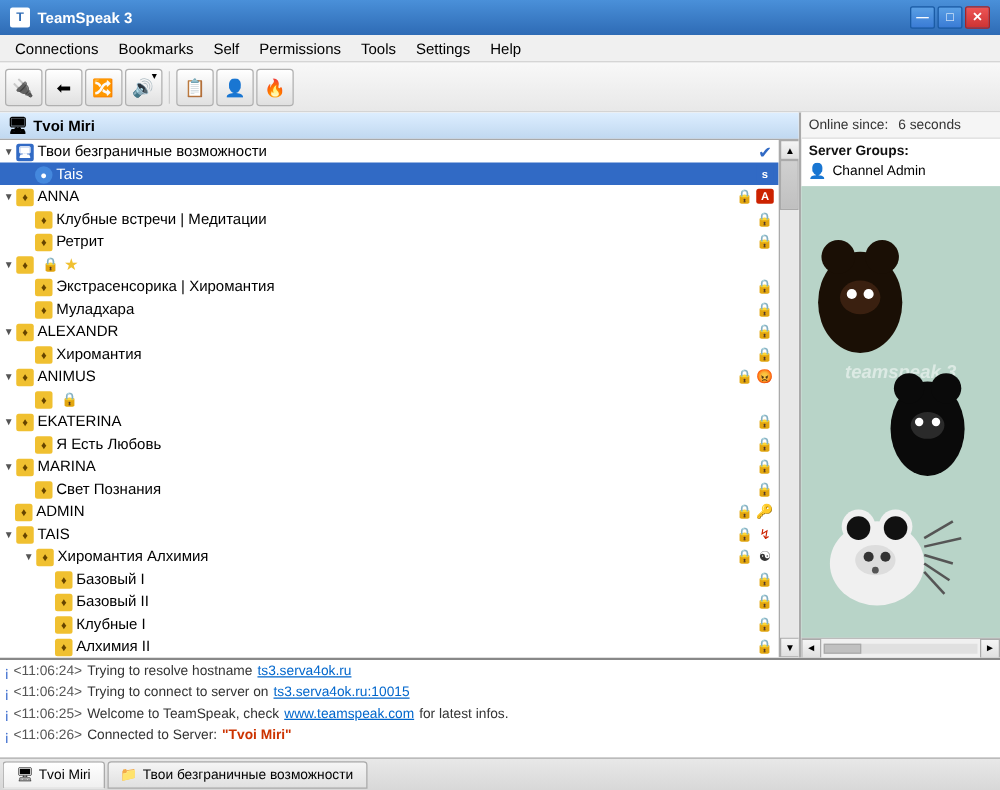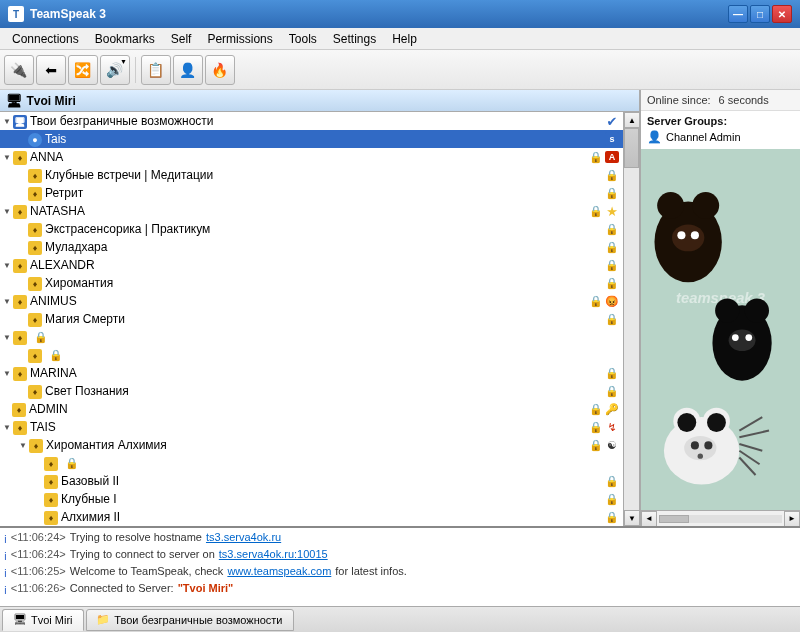--- a/index.html
+++ b/index.html
@@ -377,31 +377,30 @@
     <span style="margin-right:3px;"><span class="channel-icon">♦</span></span>
     <span class="tree-label">Ретрит</span>
     <span class="tree-right-icons">
               <span class="icon-small badge-lock icon-lock">🔒</span>
             </span>
   </div>
           <div class="tree-item">
     <span style="display:inline-block;width:0px;"></span>
     <span class="tree-arrow">▼</span>
     <span style="margin-right:3px;"><span class="channel-icon">♦</span></span>
-    <span class="tree-label">NATASHA</span>
     <span class="tree-right-icons">
               <span class="icon-small badge-lock icon-lock">🔒</span>
               <span class="icon-small badge-star">★</span>
             </span>
   </div>
           <div class="tree-item">
     <span style="display:inline-block;width:16px;"></span>
     <span style="display:inline-block;width:10px;"></span>
     <span style="margin-right:3px;"><span class="channel-icon">♦</span></span>
-    <span class="tree-label">Экстрасенсорика | Практикум</span>
+    <span class="tree-label">Экстрасенсорика | Хиромантия</span>
     <span class="tree-right-icons">
               <span class="icon-small badge-lock icon-lock">🔒</span>
             </span>
   </div>
           <div class="tree-item">
     <span style="display:inline-block;width:16px;"></span>
     <span style="display:inline-block;width:10px;"></span>
     <span style="margin-right:3px;"><span class="channel-icon">♦</span></span>
     <span class="tree-label">Муладхара</span>
     <span class="tree-right-icons">
@@ -433,37 +432,38 @@
     <span class="tree-label">ANIMUS</span>
     <span class="tree-right-icons">
               <span class="icon-small badge-lock icon-lock">🔒</span>
               <span class="icon-small" style="font-size:11px;">😡</span>
             </span>
   </div>
           <div class="tree-item">
     <span style="display:inline-block;width:16px;"></span>
     <span style="display:inline-block;width:10px;"></span>
     <span style="margin-right:3px;"><span class="channel-icon">♦</span></span>
-    <span class="tree-label">Магия Смерти</span>
-    <span class="tree-right-icons">
-              <span class="icon-small badge-lock icon-lock">🔒</span>
-            </span>
-  </div>
-          <div class="tree-item">
-    <span style="display:inline-block;width:0px;"></span>
-    <span class="tree-arrow">▼</span>
-    <span style="margin-right:3px;"><span class="channel-icon">♦</span></span>
-    <span class="tree-right-icons">
-              <span class="icon-small badge-lock icon-lock">🔒</span>
-            </span>
-  </div>
-          <div class="tree-item">
-    <span style="display:inline-block;width:16px;"></span>
-    <span style="display:inline-block;width:10px;"></span>
-    <span style="margin-right:3px;"><span class="channel-icon">♦</span></span>
+    <span class="tree-right-icons">
+              <span class="icon-small badge-lock icon-lock">🔒</span>
+            </span>
+  </div>
+          <div class="tree-item">
+    <span style="display:inline-block;width:0px;"></span>
+    <span class="tree-arrow">▼</span>
+    <span style="margin-right:3px;"><span class="channel-icon">♦</span></span>
+    <span class="tree-label">EKATERINA</span>
+    <span class="tree-right-icons">
+              <span class="icon-small badge-lock icon-lock">🔒</span>
+            </span>
+  </div>
+          <div class="tree-item">
+    <span style="display:inline-block;width:16px;"></span>
+    <span style="display:inline-block;width:10px;"></span>
+    <span style="margin-right:3px;"><span class="channel-icon">♦</span></span>
+    <span class="tree-label">Я Есть Любовь</span>
     <span class="tree-right-icons">
               <span class="icon-small badge-lock icon-lock">🔒</span>
             </span>
   </div>
           <div class="tree-item">
     <span style="display:inline-block;width:0px;"></span>
     <span class="tree-arrow">▼</span>
     <span style="margin-right:3px;"><span class="channel-icon">♦</span></span>
     <span class="tree-label">MARINA</span>
     <span class="tree-right-icons">
@@ -506,20 +506,21 @@
     <span class="tree-label">Хиромантия Алхимия</span>
     <span class="tree-right-icons">
               <span class="icon-small badge-lock icon-lock">🔒</span>
               <span class="icon-small badge-yin">☯</span>
             </span>
   </div>
           <div class="tree-item">
     <span style="display:inline-block;width:32px;"></span>
     <span style="display:inline-block;width:10px;"></span>
     <span style="margin-right:3px;"><span class="channel-icon">♦</span></span>
+    <span class="tree-label">Базовый I</span>
     <span class="tree-right-icons">
               <span class="icon-small badge-lock icon-lock">🔒</span>
             </span>
   </div>
           <div class="tree-item">
     <span style="display:inline-block;width:32px;"></span>
     <span style="display:inline-block;width:10px;"></span>
     <span style="margin-right:3px;"><span class="channel-icon">♦</span></span>
     <span class="tree-label">Базовый II</span>
     <span class="tree-right-icons">

